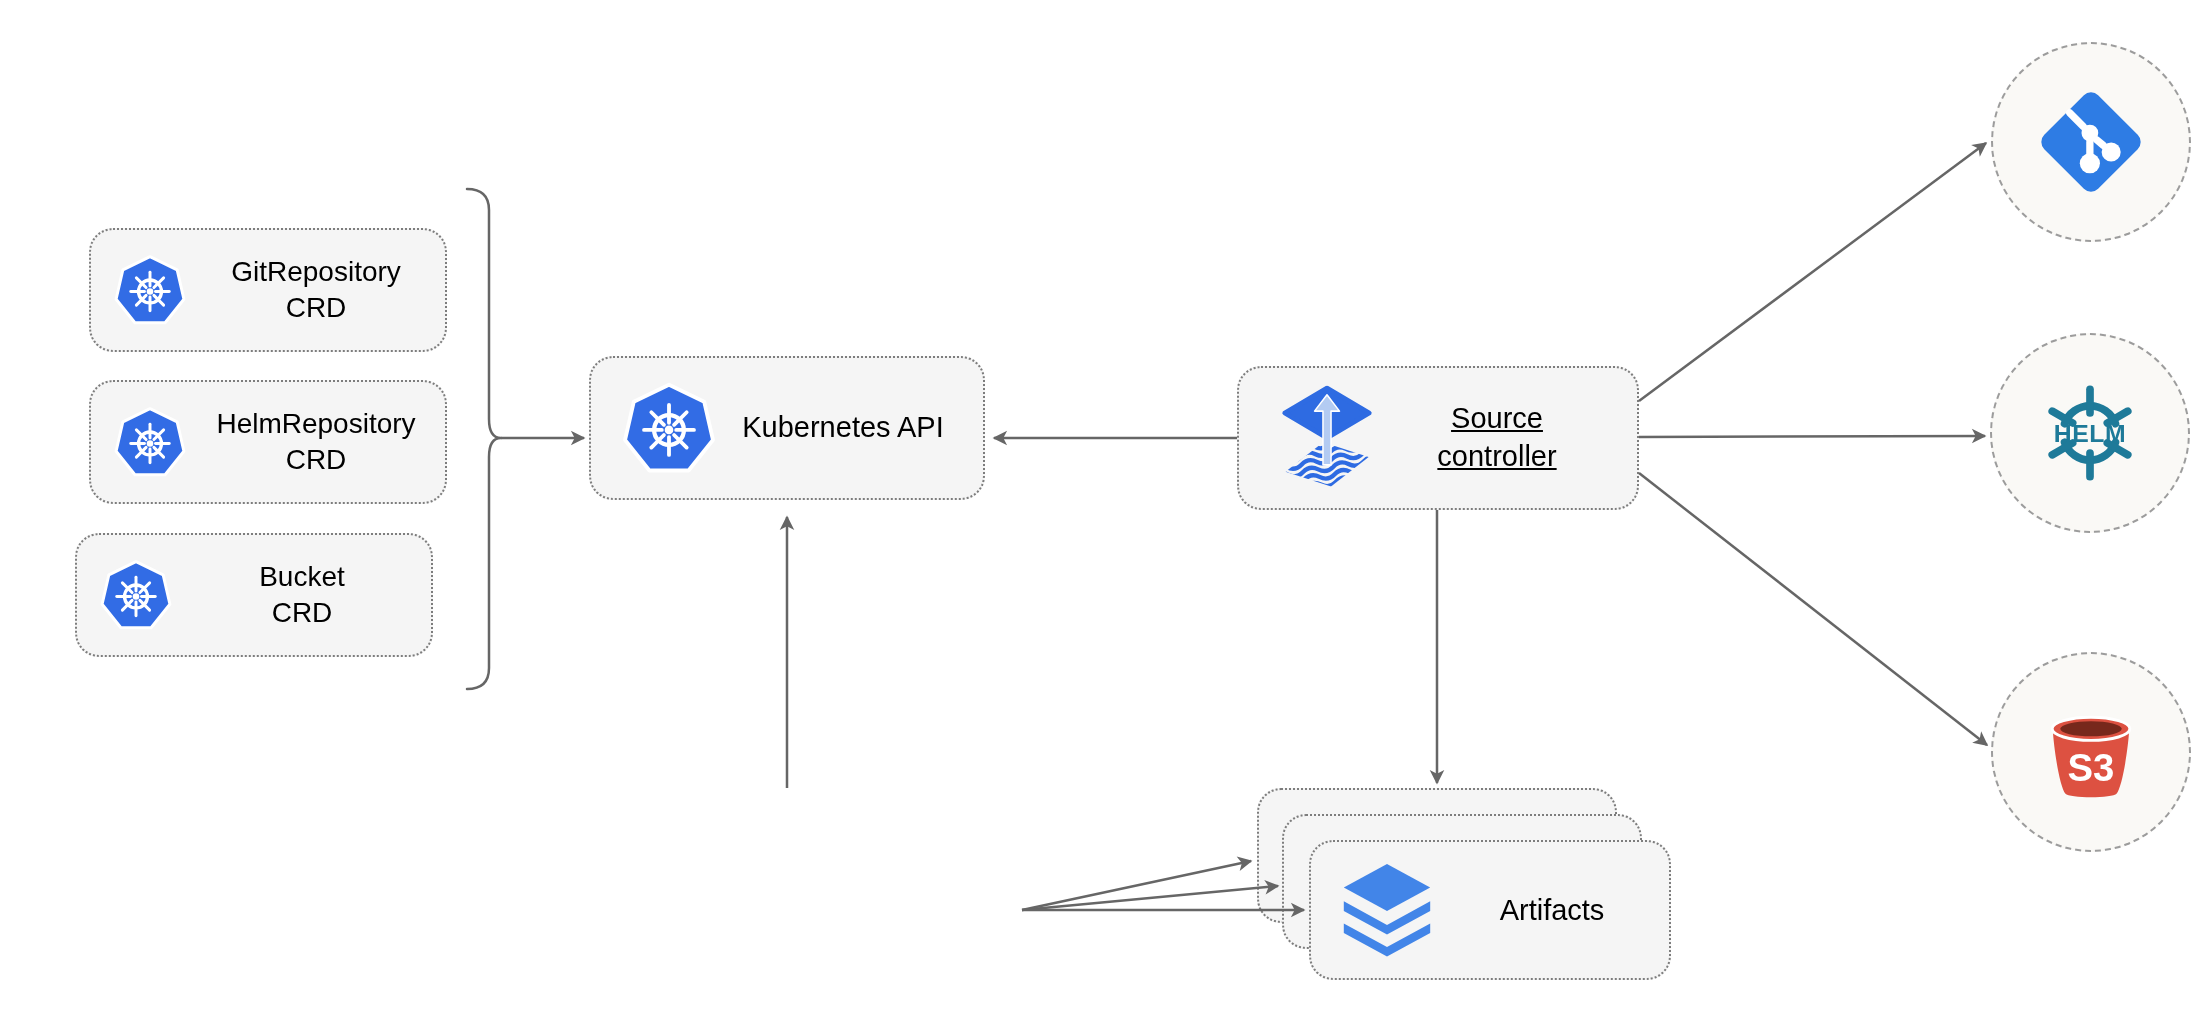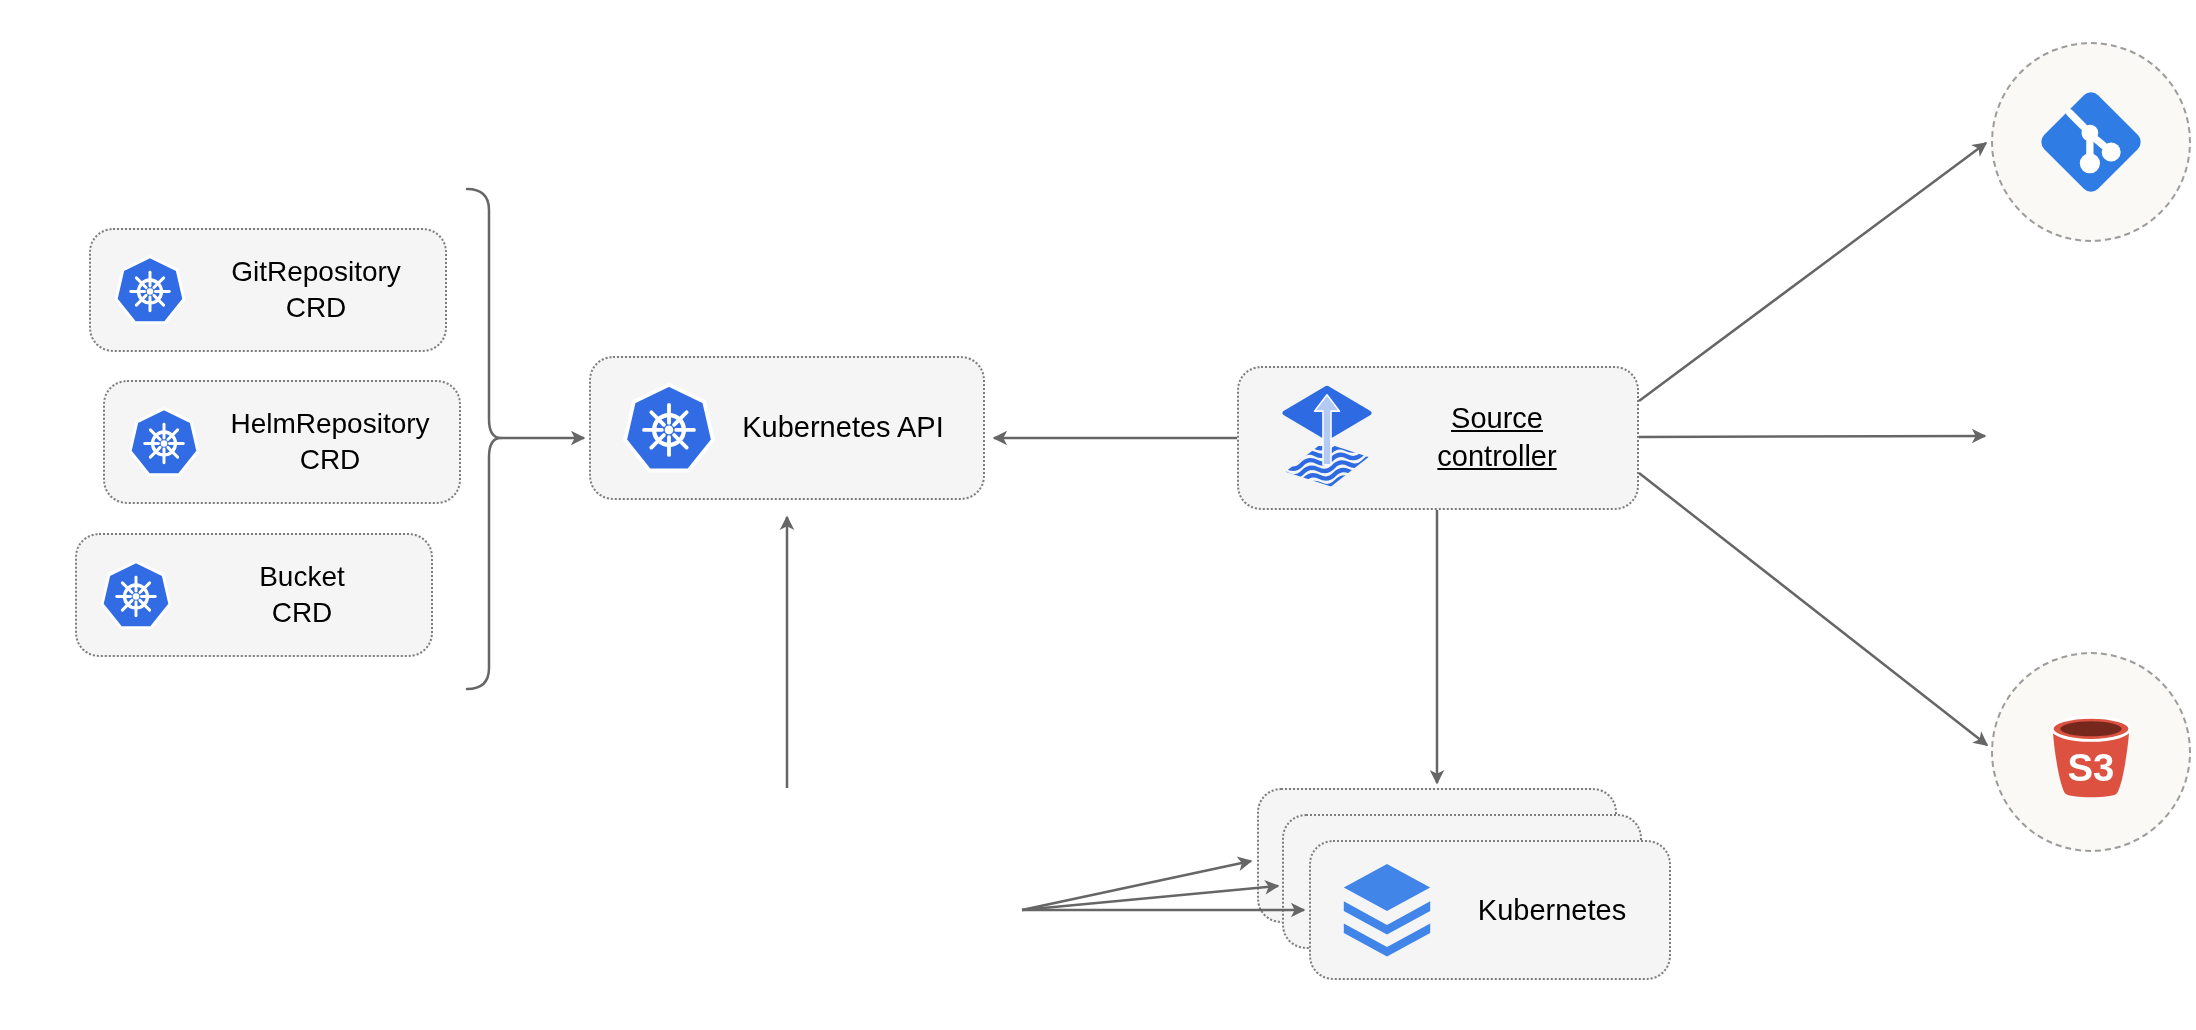--- a/index.html
+++ b/index.html
@@ -129,21 +129,21 @@
     </g>
   </svg>
 
   <div class="node crd" style="left:50px; top:228px; width:358px; height:124px">
     <svg class="icon-k8s" viewBox="0 0 100 104">
         <use href="#sym-k8s"></use>
       </svg>
     <div class="label">GitRepository
 CRD</div>
   </div>
-  <div class="node crd" style="left:64px; top:380px; width:358px; height:124px">
+  <div class="node crd" style="left:50px; top:380px; width:358px; height:124px">
     <svg class="icon-k8s" viewBox="0 0 100 104">
         <use href="#sym-k8s"></use>
       </svg>
     <div class="label">HelmRepository
 CRD</div>
   </div>
   <div class="node crd" style="left:36px; top:533px; width:358px; height:124px">
     <svg class="icon-k8s" viewBox="0 0 100 104">
         <use href="#sym-k8s"></use>
       </svg>
@@ -169,38 +169,53 @@
 
   <div class="stack artifacts" style="left:1218px; top:788px; width:415px; height:195px">
     <div class="layer" style="left:0; top:0"></div>
     <div class="layer" style="left:25px; top:26px"></div>
     <div class="layer artifacts-front" style="left:52px; top:52px; width:362px; height:140px">
       <svg class="icon-layers" viewBox="0 0 100 104">
         <polygon points="50,4 95,28.5 50,53 5,28.5" style="fill:var(--layers-blue)"></polygon>
         <polygon points="5,43 50,67.5 95,43 95,53 50,77.5 5,53" style="fill:var(--layers-blue)"></polygon>
         <polygon points="5,66 50,90.5 95,66 95,76 50,100.5 5,76" style="fill:var(--layers-blue)"></polygon>
       </svg>
-      <div class="label">Kubernetes</div>
+      <div class="label">Artifacts</div>
     </div>
   </div>
 
   <div class="ext-circle" style="left:1952px; top:42px">
     <svg width="112" height="112" viewBox="0 0 100 100">
       <rect x="16" y="16" width="68" height="68" rx="9" transform="rotate(45 50 50)" style="fill:var(--git-blue)"></rect>
       <g style="stroke:#ffffff;stroke-width:6.5;stroke-linecap:round">
         <line x1="31" y1="24" x2="43" y2="36"></line>
         <line x1="49" y1="50" x2="49" y2="60"></line>
         <line x1="55" y1="48" x2="61" y2="53"></line>
       </g>
       <circle cx="49" cy="42" r="7.5" style="fill:#ffffff"></circle>
       <circle cx="49" cy="69" r="9" style="fill:#ffffff"></circle>
       <circle cx="68" cy="59" r="8.5" style="fill:#ffffff"></circle>
     </svg>
   </div>
 
+  <div class="ext-circle" style="left:1951px; top:333px">
+    <svg width="118" height="118" viewBox="0 0 100 100">
+      <g style="stroke:var(--helm-teal);stroke-width:6.5;fill:none;stroke-linecap:round">
+        <path d="M28.4,42.1 A23,23 0 0 1 71.6,42.1"></path>
+        <path d="M28.4,57.9 A23,23 0 0 0 71.6,57.9"></path>
+        <line x1="50" y1="13" x2="50" y2="33"></line>
+        <line x1="50" y1="87" x2="50" y2="67"></line>
+        <line x1="82" y1="31.5" x2="64.7" y2="41.5"></line>
+        <line x1="18" y1="31.5" x2="35.3" y2="41.5"></line>
+        <line x1="18" y1="68.5" x2="35.3" y2="58.5"></line>
+        <line x1="82" y1="68.5" x2="64.7" y2="58.5"></line>
+      </g>
+      <text class="logo-text" x="50" y="57.5" text-anchor="middle" font-size="21" letter-spacing="0.5" style="fill:var(--helm-teal)">HELM</text>
+    </svg>
+  </div>
 
   <div class="ext-circle" style="left:1952px; top:652px">
     <svg width="116" height="116" viewBox="0 0 100 100">
       <path d="M17,30 C18,48 23,80 28,86 C31,90 69,90 72,86 C77,80 82,48 83,30 Z" style="fill:var(--s3-red)"></path>
       <ellipse cx="50" cy="30" rx="33.5" ry="10" style="fill:var(--s3-red);stroke:#ffffff;stroke-width:2.5"></ellipse>
       <ellipse cx="50" cy="30" rx="26.5" ry="6.5" style="fill:var(--s3-dark)"></ellipse>
       <text class="logo-text" x="50" y="75" text-anchor="middle" font-size="33" style="fill:#ffffff">S3</text>
     </svg>
   </div>
 

